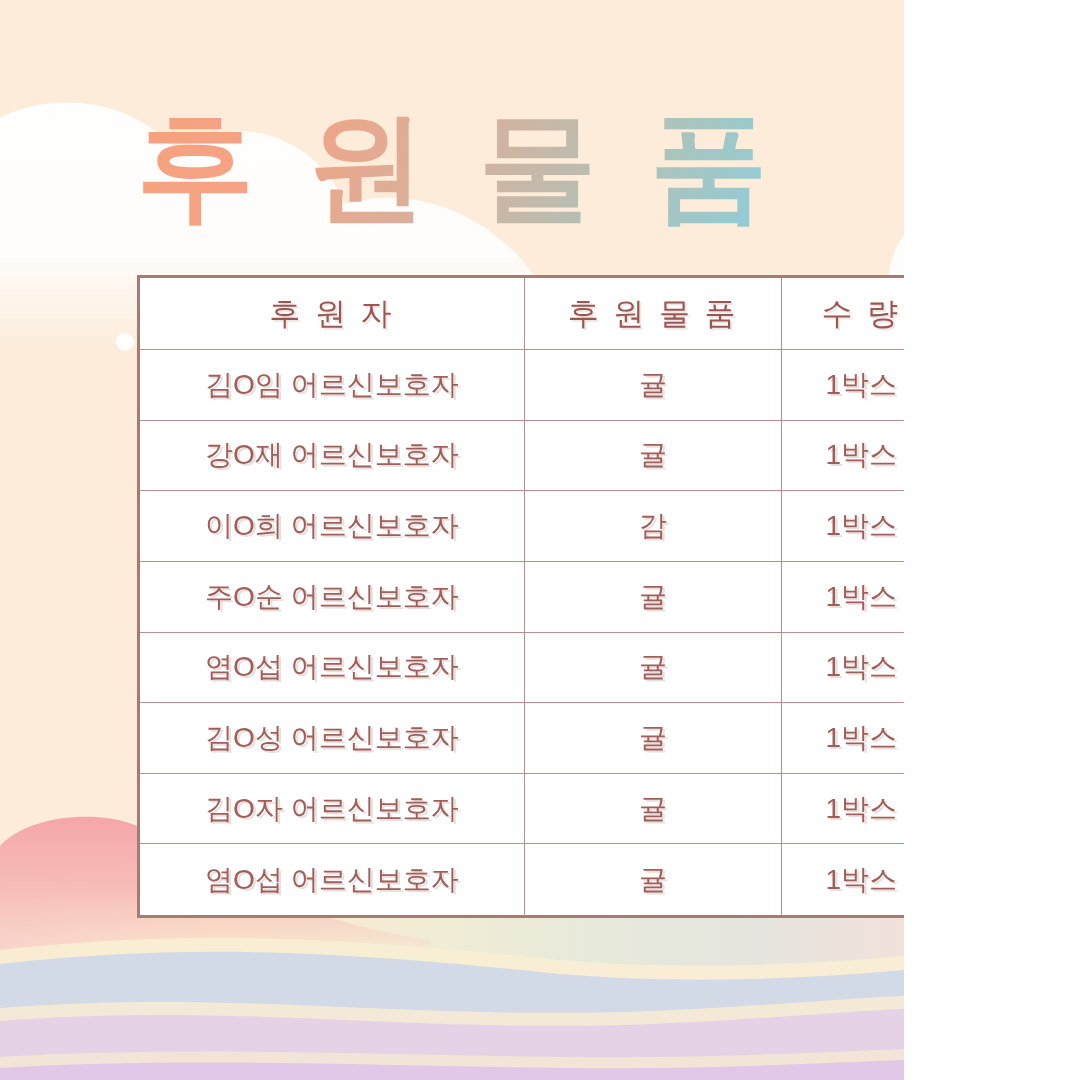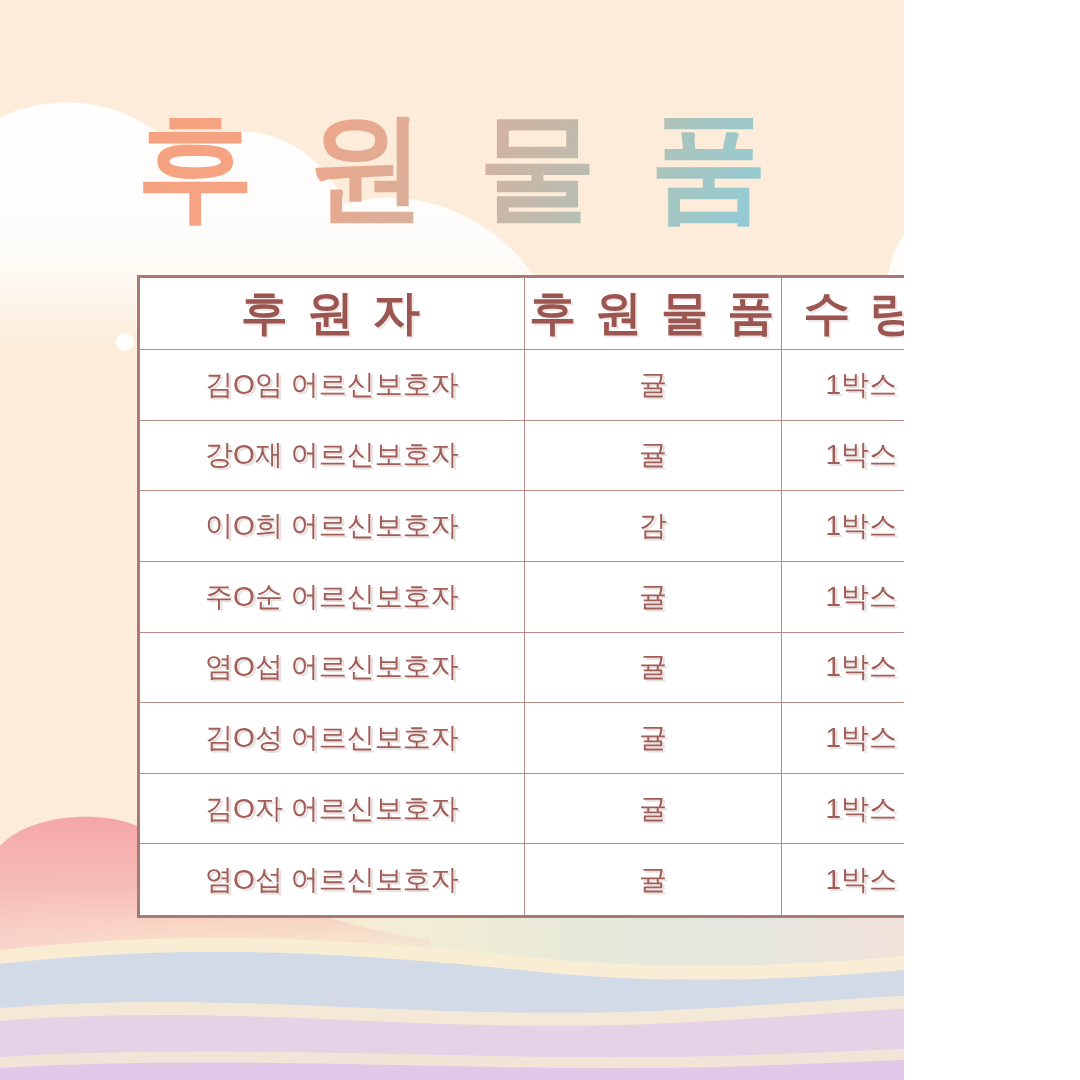--- a/index.html
+++ b/index.html
@@ -33,21 +33,21 @@
   .table{position:absolute;left:137px;top:275px;width:806px;height:643px;
     display:grid;grid-template-columns:48.1% 32.2% 19.7%;
     grid-template-rows:72px repeat(8,1fr);
     background:#ffffff;border:3px solid #a87a75;box-sizing:border-box;}
   .trow{display:contents;}
   .cell{display:flex;align-items:center;justify-content:center;
     border-right:1.6px solid #b78e89;border-bottom:1.6px solid #b78e89;
     white-space:nowrap;}
   .cell.c3{border-right:none;}
   .trow:last-child .cell{border-bottom:none;}
-  .th{font-weight:bold;font-size:47px;color:#9b5651;letter-spacing:3px;
+  .th{font-weight:normal;font-size:31px;color:#9b5651;letter-spacing:3px;
     text-shadow:2px 2px 0 rgba(140,100,95,.15);}
   .td{font-size:28px;color:#a05e59;text-shadow:2.5px 2px 0 rgba(140,100,95,.2);}
 </style>
 </head>
 <body>
 
 <div class="canvas">
 
   <svg class="abs cloud-left" viewBox="0 0 700 300" aria-hidden="true">
     <defs>

